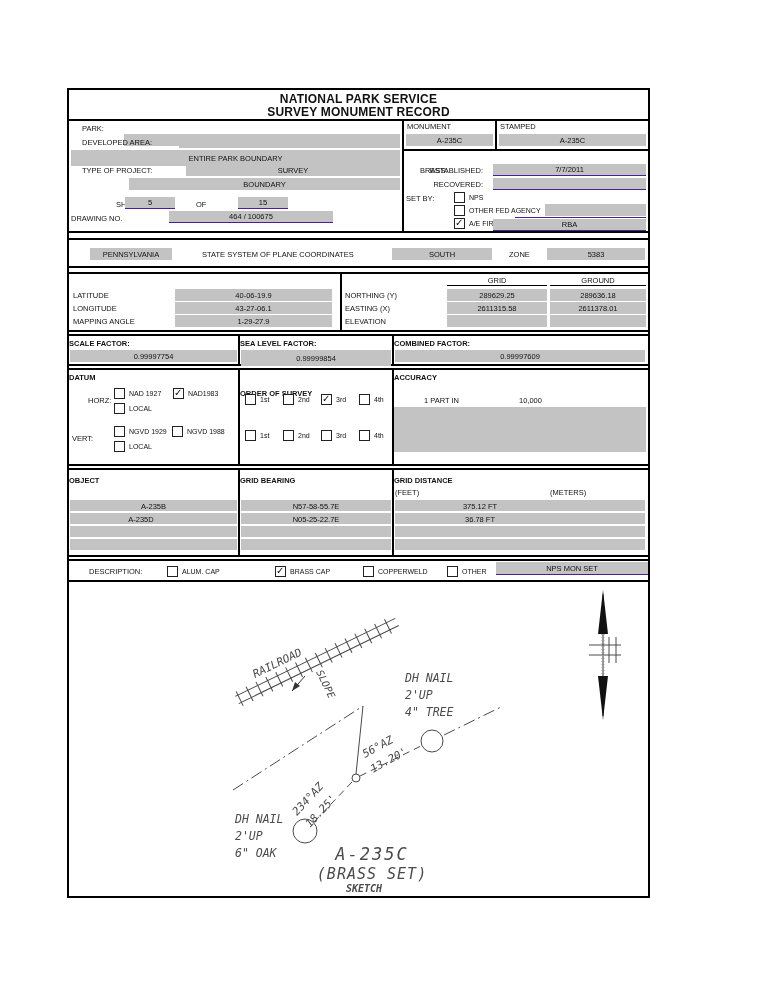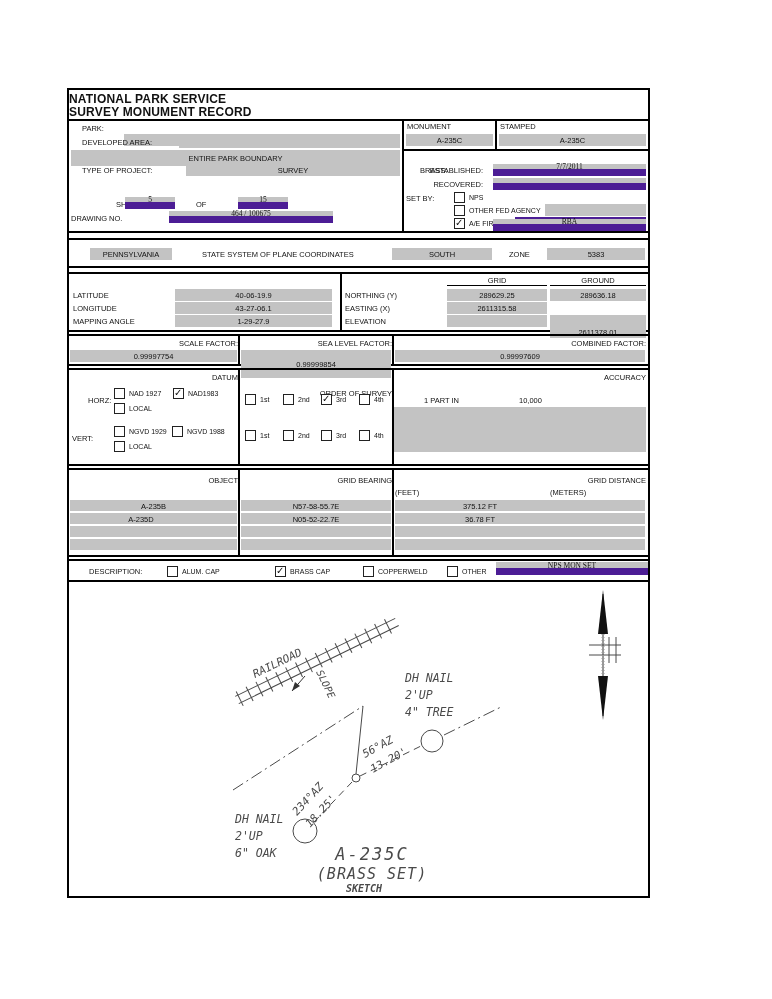--- a/index.html
+++ b/index.html
@@ -2,29 +2,29 @@
 <html><head>
 <meta charset="utf-8">
 <style>
   html,body{margin:0;padding:0;background:#ffffff;}
   .page{position:relative;width:772px;height:999px;background:#fff;overflow:hidden;
         font-family:"Liberation Sans",sans-serif;color:#111;}
   .form{position:absolute;left:67px;top:88px;width:579px;height:806px;border:2px solid #000;background:#fff;}
   .abs{position:absolute;}
   .sec{position:absolute;border:2px solid #000;box-sizing:border-box;}
   .lbl{position:absolute;font-size:7.5px;white-space:nowrap;color:#111;}
-  .lblc{text-align:right;}
+  .lblc{text-align:left;font-weight:bold;}
   .box{position:absolute;background:#c3c3c3;font-size:7.5px;display:flex;align-items:center;justify-content:center;white-space:nowrap;box-sizing:border-box;}
-  .ub{border-bottom:7px solid #4c1d95;font-family:Liberation Serif, serif;}
+  .ub{border-bottom:1px solid #4c1d95;}
   .vdiv{position:absolute;width:2px;background:#000;}
   .hdiv{position:absolute;height:2px;background:#000;}
   .cbrow{position:absolute;display:flex;align-items:center;gap:4px;font-size:7px;white-space:nowrap;}
   .cb{width:9px;height:9px;border:1px solid #222;background:#fff;position:relative;flex:0 0 auto;}
   .cb[data-checked="true"]::after{content:"✓";position:absolute;left:0px;top:-2px;font-size:10px;color:#111;}
-  .titleline{position:absolute;width:100%;font-weight:bold;font-size:12px;letter-spacing:.2px;}
+  .titleline{position:absolute;width:100%;text-align:center;font-weight:bold;font-size:12px;letter-spacing:.2px;}
   .gridhead{position:absolute;font-size:7.5px;text-align:center;border-bottom:1px solid #000;}
   .trow{position:absolute;background:#c3c3c3;}
   .tcell{position:absolute;font-size:7.5px;text-align:center;}
   svg text{font-family:"DejaVu Sans Mono",monospace;font-style:italic;fill:#4a4a4a;}
 </style>
 </head>
 <body>
 
 <div class="page">
 <div class="form">
@@ -35,20 +35,21 @@
 
   <div class="abs" style="left:0;top:31px;width:579px;height:110px;">
 
     <div class="lbl" style="left:13px;top:3px;">PARK:</div>
     <div class="box" style="left:55px;top:13px;width:276px;height:12px;">VAFO</div>
     <div class="lbl" style="left:13px;top:17px;">DEVELOPED AREA:</div>
     <div class="box" style="left:110px;top:15px;width:221px;height:12px;"></div>
     <div class="box" style="left:2px;top:29px;width:329px;height:16px;">ENTIRE PARK BOUNDARY</div>
     <div class="lbl" style="left:13px;top:45px;">TYPE OF PROJECT:</div>
     <div class="box" style="left:117px;top:43px;width:214px;height:12px;">SURVEY</div>
+    <div class="box" style="left:60px;top:57px;width:271px;height:12px;">BOUNDARY</div>
     <div class="lbl" style="left:13px;top:79px;margin-left:34px;">SHEET</div>
     <div class="box ub" style="left:56px;top:76px;width:50px;height:12px;">5</div>
     <div class="lbl" style="left:127px;top:79px;">OF</div>
     <div class="box ub" style="left:169px;top:76px;width:50px;height:12px;">15</div>
     <div class="lbl" style="left:2px;top:93px;">DRAWING NO.</div>
     <div class="box ub" style="left:100px;top:90px;width:164px;height:12px;">464 / 100675</div>
 
     <div class="vdiv" style="left:333px;top:0;height:110px;"></div>
     <div class="vdiv" style="left:426px;top:0;height:28px;"></div>
     <div class="hdiv" style="left:335px;top:28px;width:244px;"></div>
@@ -101,33 +102,33 @@
     <div class="lbl" style="left:4px;top:43px;">MAPPING ANGLE</div>
     <div class="box" style="left:106px;top:41px;width:157px;height:12px;">1-29-27.9</div>
 
     <div class="gridhead" style="left:378px;top:2px;width:100px;">GRID</div>
     <div class="gridhead" style="left:481px;top:2px;width:96px;">GROUND</div>
     <div class="lbl" style="left:276px;top:17px;">NORTHING (Y)</div>
     <div class="box" style="left:378px;top:15px;width:100px;height:12px;">289629.25</div>
     <div class="box" style="left:481px;top:15px;width:96px;height:12px;">289636.18</div>
     <div class="lbl" style="left:276px;top:30px;">EASTING (X)</div>
     <div class="box" style="left:378px;top:28px;width:100px;height:12px;">2611315.58</div>
-    <div class="box" style="left:481px;top:28px;width:96px;height:12px;margin-top:24px;">2611378.01</div>
+    <div class="box" style="left:481px;top:28px;width:96px;height:12px;">2611378.01</div>
     <div class="lbl" style="left:276px;top:43px;">ELEVATION</div>
     <div class="box" style="left:378px;top:41px;width:100px;height:12px;"></div>
     <div class="box" style="left:481px;top:41px;width:96px;height:12px;"></div>
   </div>
 
   <div class="sec" style="left:-2px;top:244px;width:583px;height:32px;">
     <div class="vdiv" style="left:169px;top:0;height:28px;"></div>
     <div class="vdiv" style="left:323px;top:0;height:28px;"></div>
     <div class="lbl lblc" style="left:0;top:3px;width:169px;">SCALE FACTOR:</div>
     <div class="box" style="left:1px;top:14px;width:167px;height:12px;">0.99997754</div>
     <div class="lbl lblc" style="left:171px;top:3px;width:152px;">SEA LEVEL FACTOR:</div>
-    <div class="box" style="left:172px;top:14px;width:150px;height:28px;">0.99999854</div>
+    <div class="box" style="left:172px;top:14px;width:150px;height:16px;">0.99999854</div>
     <div class="lbl lblc" style="left:325px;top:3px;width:252px;">COMBINED FACTOR:</div>
     <div class="box" style="left:326px;top:14px;width:250px;height:12px;">0.99997609</div>
   </div>
 
   <div class="sec" style="left:-2px;top:278px;width:583px;height:98px;">
     <div class="vdiv" style="left:169px;top:0;height:94px;"></div>
     <div class="vdiv" style="left:323px;top:0;height:94px;"></div>
 
     <div class="lbl lblc" style="left:0;top:3px;width:169px;">DATUM</div>
     <div class="lbl" style="left:3px;top:26px;padding-left:16px;">HORZ:</div>
@@ -210,21 +211,21 @@
     <div class="trow" style="left:172px;top:30px;width:150px;height:11px;"></div>
     <div class="trow" style="left:326px;top:30px;width:250px;height:11px;"></div>
     <div class="tcell" style="left:0;top:32px;width:169px;">A-235B</div>
     <div class="tcell" style="left:171px;top:32px;width:152px;">N57-58-55.7E</div>
     <div class="tcell" style="left:325px;top:32px;width:172px;">375.12 FT</div>
 
     <div class="trow" style="left:1px;top:43px;width:167px;height:11px;"></div>
     <div class="trow" style="left:172px;top:43px;width:150px;height:11px;"></div>
     <div class="trow" style="left:326px;top:43px;width:250px;height:11px;"></div>
     <div class="tcell" style="left:0;top:45px;width:144px;">A-235D</div>
-    <div class="tcell" style="left:171px;top:45px;width:152px;">N05-52-22.7E</div>
+    <div class="tcell" style="left:171px;top:45px;width:152px;">N05-25-22.7E</div>
     <div class="tcell" style="left:325px;top:45px;width:172px;">36.78 FT</div>
 
     <div class="trow" style="left:1px;top:56px;width:167px;height:11px;"></div>
     <div class="trow" style="left:172px;top:56px;width:150px;height:11px;"></div>
     <div class="trow" style="left:326px;top:56px;width:250px;height:11px;"></div>
     <div class="tcell" style="left:0;top:58px;width:169px;"></div>
     <div class="tcell" style="left:171px;top:58px;width:152px;"></div>
     <div class="tcell" style="left:325px;top:58px;width:172px;"></div>
 
     <div class="trow" style="left:1px;top:69px;width:167px;height:11px;"></div>

